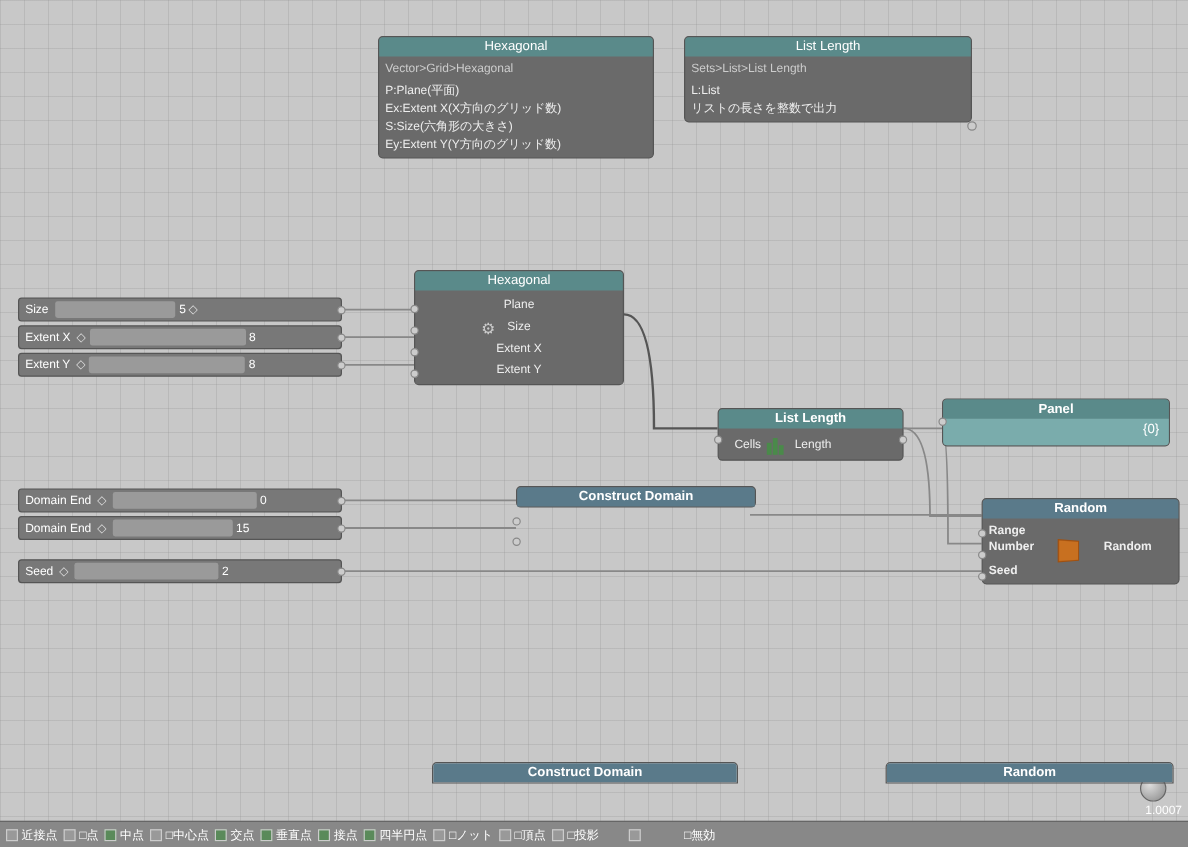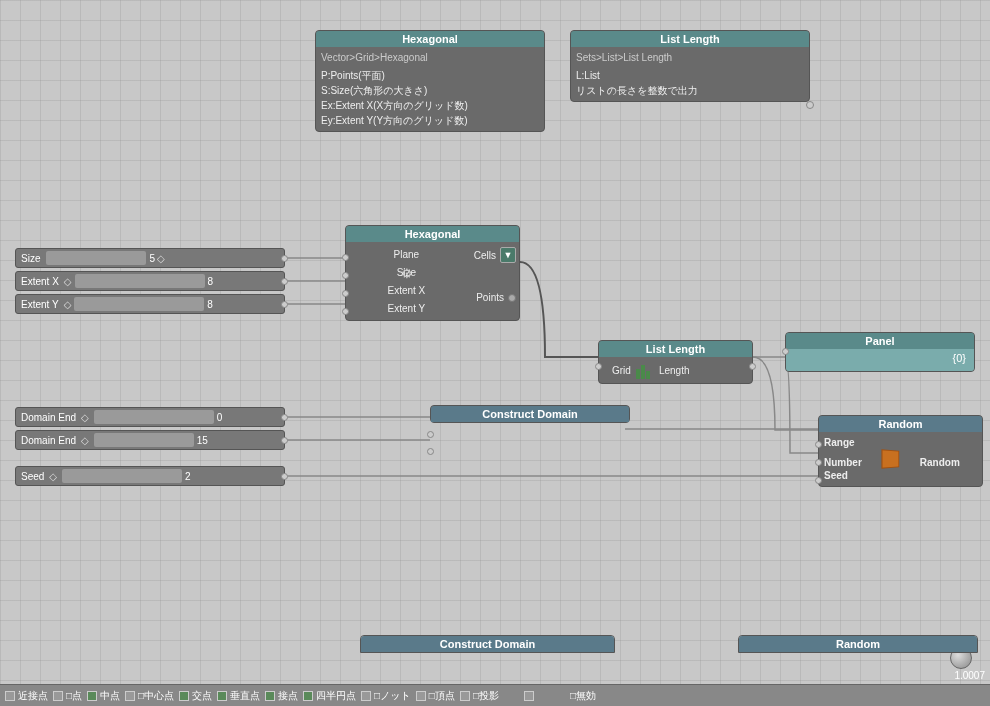--- a/index.html
+++ b/index.html
@@ -32,21 +32,21 @@
       border: 1px solid #555;
       background: #6a6a6a;
       color: #fff;
     }
 
     .node-header {
       background: #5a8a8a;
       border-radius: 3px 3px 0 0;
       padding: 2px 6px;
       font-size: 11px;
-      font-weight: bold;
+      font-weight: normal;
       text-align: center;
       color: #fff;
     }
 
     .node-body {
       padding: 3px 5px;
       font-size: 10px;
       color: #eee;
       line-height: 1.5;
     }
@@ -254,23 +254,23 @@
 
   <line x1="275" y1="476" x2="818" y2="476" stroke="#888" stroke-width="1.5"></line>
 
   <path d="M785 357 Q790 357 790 453 L818 453" stroke="#888" stroke-width="1.5" fill="none"></path>
 </svg>
 
 <div class="node node-hexagonal">
   <div class="node-header">Hexagonal</div>
   <div class="node-body">
     <div style="font-size:10px; color:#ccc; margin-bottom:3px;">Vector&gt;Grid&gt;Hexagonal</div>
-    <div>P:Points(平面)</div>
+    <div>P:Plane(平面)</div>
+    <div>Ex:Extent X(X方向のグリッド数)</div>
     <div>S:Size(六角形の大きさ)</div>
-    <div>Ex:Extent X(X方向のグリッド数)</div>
     <div>Ey:Extent Y(Y方向のグリッド数)</div>
   </div>
 </div>
 
 <div class="node node-list-length">
   <div class="node-header">List Length</div>
   <div class="node-body">
     <div style="font-size:10px; color:#ccc; margin-bottom:3px;">Sets&gt;List&gt;List Length</div>
     <div>L:List</div>
     <div></div>
@@ -317,47 +317,37 @@
         <span style="color:#eee; font-size:10px;">Size</span>
       </div>
       <div class="node-io-row">
         <span style="color:#eee; font-size:10px;">Extent X</span>
       </div>
       <div class="node-io-row">
         <span style="color:#eee; font-size:10px;">Extent Y</span>
       </div>
     </div>
 
-    <div style="display:flex; flex-direction:column; align-items:flex-end; padding-left:10px;">
-      <div style="display:flex; align-items:center; gap:4px; padding:2px 0;">
-        <span style="color:#eee; font-size:10px;">Cells</span>
-        <div class="port-down">▼</div>
-      </div>
-      <div style="display:flex; align-items:center; gap:4px; padding:2px 0; margin-top:25px;">
-        <span style="color:#eee; font-size:10px;">Points</span>
-        <div style="width:8px; height:8px; border-radius:50%; background:#aaa; border:1px solid #777;"></div>
-      </div>
-    </div>
   </div>
 
   <div style="position:absolute; left:-4px; top:28px;" class="port-small"></div>
   <div style="position:absolute; left:-4px; top:46px; display:flex; align-items:center; gap:2px;">
     <div class="port-small"></div>
   </div>
 
   <div style="position:absolute; left:55px; top:40px; color:#ccc; font-size:13px;">⚙</div>
   <div style="position:absolute; left:-4px; top:64px;" class="port-small"></div>
   <div style="position:absolute; left:-4px; top:82px;" class="port-small"></div>
 </div>
 
 <div style="position:absolute; left:598px; top:340px; width:155px; border:1px solid #555; border-radius:4px; background:#6a6a6a;">
   <div style="background:#5a8a8a; padding:2px 6px; font-size:11px; font-weight:bold; text-align:center; color:#fff; border-radius:3px 3px 0 0;">List Length</div>
   <div style="display:flex; align-items:center; padding:4px 5px; gap:5px;">
     <div style="position:absolute; left:-4px; top:22px;" class="port-small"></div>
-    <span style="color:#eee; font-size:10px; margin-left:8px;">Grid</span>
+    <span style="color:#eee; font-size:10px; margin-left:8px;">Cells</span>
 
     <div class="chart-icon">
       <div class="chart-bar" style="height:10px;"></div>
       <div class="chart-bar" style="height:14px;"></div>
       <div class="chart-bar" style="height:8px;"></div>
     </div>
     <span style="color:#eee; font-size:10px;">Length</span>
     <div style="position:absolute; right:-4px; top:22px;" class="port-small"></div>
   </div>
 </div>
@@ -397,21 +387,21 @@
   <div style="position:absolute; left:-4px; top:25px;" class="port-small"></div>
   <div style="position:absolute; left:-4px; top:42px;" class="port-small"></div>
 </div>
 
 <div style="position:absolute; left:818px; top:415px; width:165px; border:1px solid #555; border-radius:4px; background:#6a6a6a;">
   <div style="background:#5a7a8a; padding:2px 6px; font-size:11px; font-weight:bold; text-align:center; color:#fff; border-radius:3px 3px 0 0;">Random</div>
   <div style="padding:4px 5px;font-weight:bold;">
     <div style="display:flex; align-items:center; gap:5px; padding:1px 0;">
       <span style="color:#eee; font-size:10px;">Range</span>
     </div>
-    <div style="display:flex; align-items:flex-end; gap:20px; padding:1px 0;">
+    <div style="display:flex; align-items:flex-start; gap:20px; padding:1px 0;">
       <span style="color:#eee; font-size:10px;">Number</span>
       <div class="cube-icon"></div>
       <span style="color:#eee; font-size:10px;">Random</span>
     </div>
     <div style="display:flex; align-items:center; gap:5px; padding:1px 0;">
       <span style="color:#eee; font-size:10px;">Seed</span>
     </div>
   </div>
   <div style="position:absolute; left:-4px; top:25px;" class="port-small"></div>
   <div style="position:absolute; left:-4px; top:43px;" class="port-small"></div>

